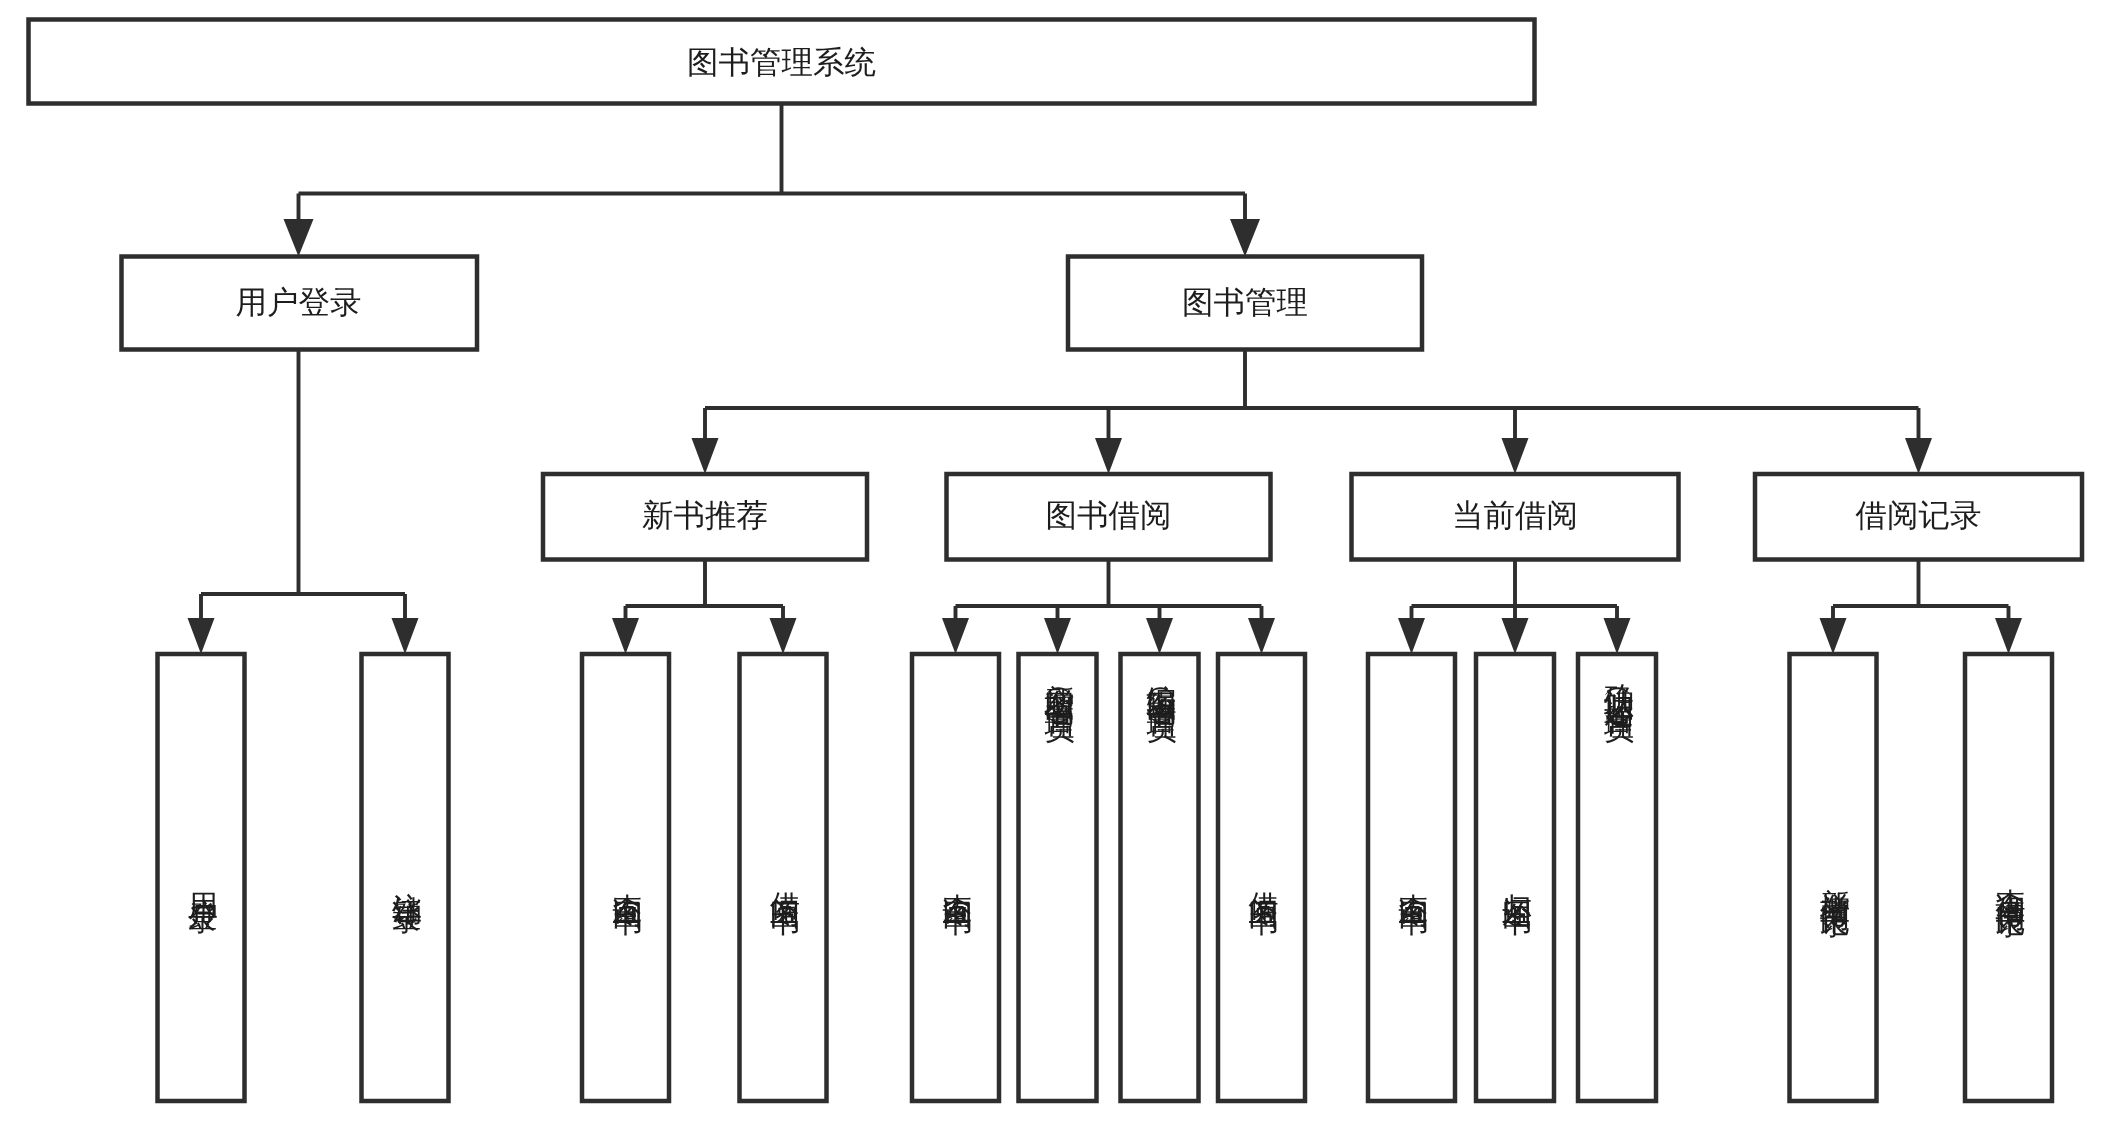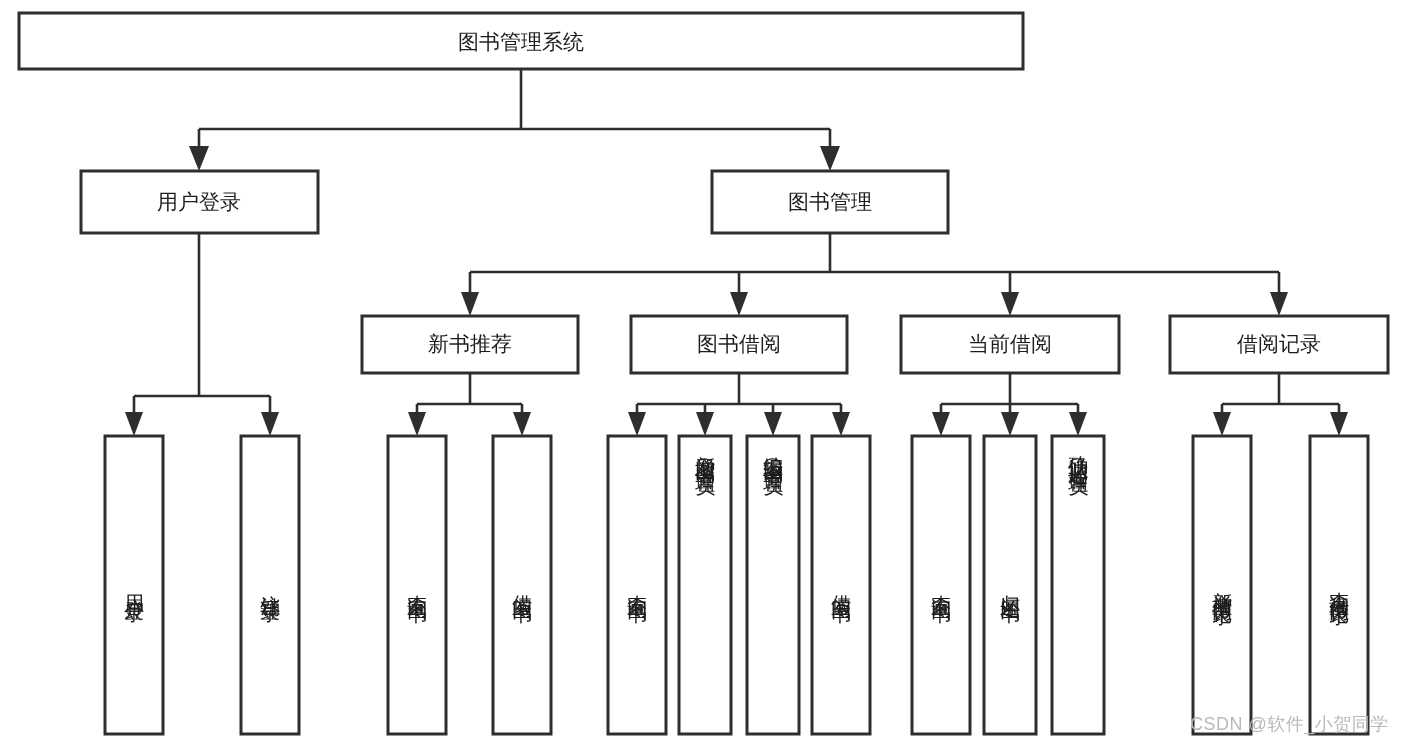--- a/index.html
+++ b/index.html
@@ -236,15 +236,14 @@
     <span class="node-label-v">确认归还（管理员）</span>
   </div>
 
   <div class="node-label-v-wrap" style="left:1193px; top:436px; width:58px; height:298px;">
     <span class="node-label-v">新增借阅记录</span>
   </div>
   <div class="node-label-v-wrap" style="left:1310px; top:436px; width:58px; height:298px;">
     <span class="node-label-v">查询借阅记录</span>
   </div>
 
-  <div class="watermark">CSDN @软件_小贺同学</div>
 
 </div>
 
 </body></html>

